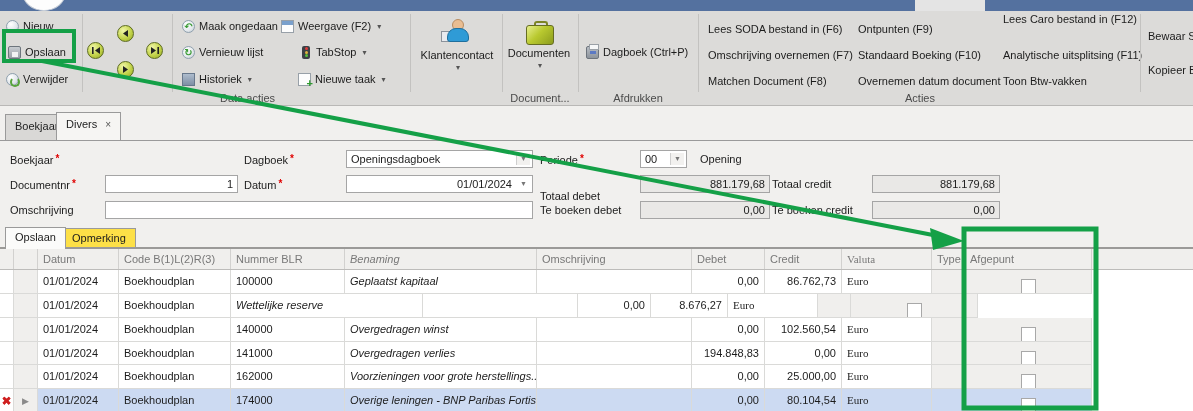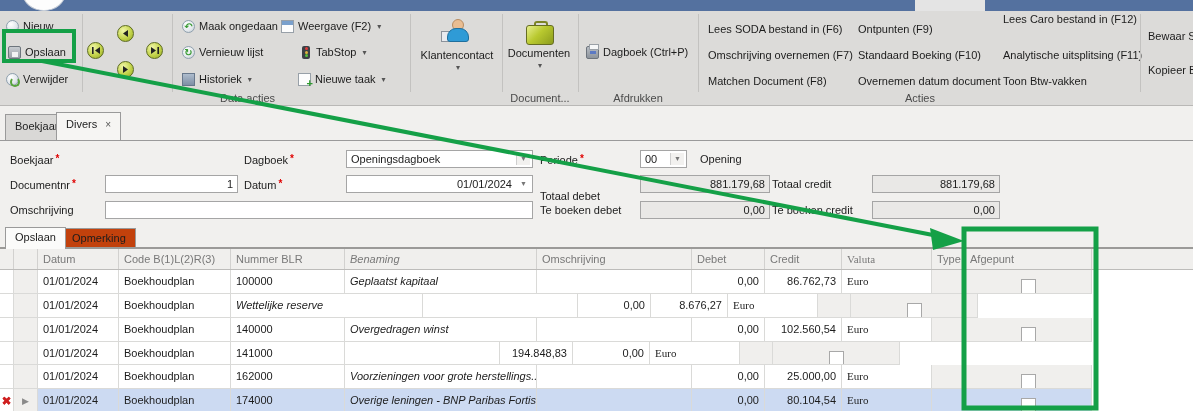--- a/index.html
+++ b/index.html
@@ -61,21 +61,21 @@
   .ffield{position:absolute;box-sizing:border-box;height:18px;border:1px solid #a5a5a5;background:#fff;
           padding:2px 4px 0;font-size:11px;white-space:nowrap;overflow:hidden;}
   .ffield.gray{background:#eceae8;}
   .ffield.ro{background:#e9e8e6;text-align:right;}
   .ffield.num{text-align:right;}
   .darr{position:absolute;right:2px;top:2px;width:13px;height:12px;background:#f2f1ef;border-left:1px solid #cfcfcf;
         color:#777;font-size:7px;line-height:12px;text-align:center;}
   
   #gridarea{position:absolute;left:0;top:225px;width:1193px;height:186px;background:#f1f0ee;}
   .gtab{position:absolute;top:3px;height:20px;box-sizing:border-box;border:1px solid #9a9a9a;border-bottom:none;
-        padding:3px 9px 0;background:#c2410c;}
+        padding:3px 9px 0;background:#fde047;}
   .gtab.active{background:#fbfbfa;height:22px;top:2px;z-index:2;}
   #grid{position:absolute;left:0;top:22px;width:1193px;height:164px;background:#fff;border-top:2px solid #9b9a98;}
   .ghead{position:absolute;left:0;top:0;width:1193px;height:20px;background:#f0efed;border-bottom:1px solid #bdbcba;
          display:flex;color:#787878;}
   .gh{box-sizing:border-box;border-right:1px solid #d2d1cf;padding:4px 0 0 5px;overflow:hidden;white-space:nowrap;}
   .grow{position:absolute;left:0;height:24px;display:flex;background:#fff;}
   .gc{box-sizing:border-box;border-right:1px solid #dadad8;border-bottom:1px solid #dadad8;
       padding:5px 5px 0;overflow:hidden;white-space:nowrap;}
   .gc.num{text-align:right;}
   .gc.grey{background:#f0efed;}
@@ -333,20 +333,21 @@
             <div class="cbx"></div>
           </div>
       </div>
 
       <div class="grow" style="top:93px;height:23px;">
         <div class="gc ind w0"></div>
         <div class="gc hdrcol w1"></div>
         <div class="gc w2">01/01/2024</div>
         <div class="gc w3">Boekhoudplan</div>
         <div class="gc w4">141000</div>
+        <div class="gc w5">Overgedragen verlies</div>
         <div class="gc w6"></div>
         <div class="gc num w7">194.848,83</div>
         <div class="gc num w8">0,00</div>
         <div class="gc w9">Euro</div>
         <div class="gc grey w10"></div>
         <div class="gc grey w11">
             <div class="cbx"></div>
           </div>
       </div>
 

